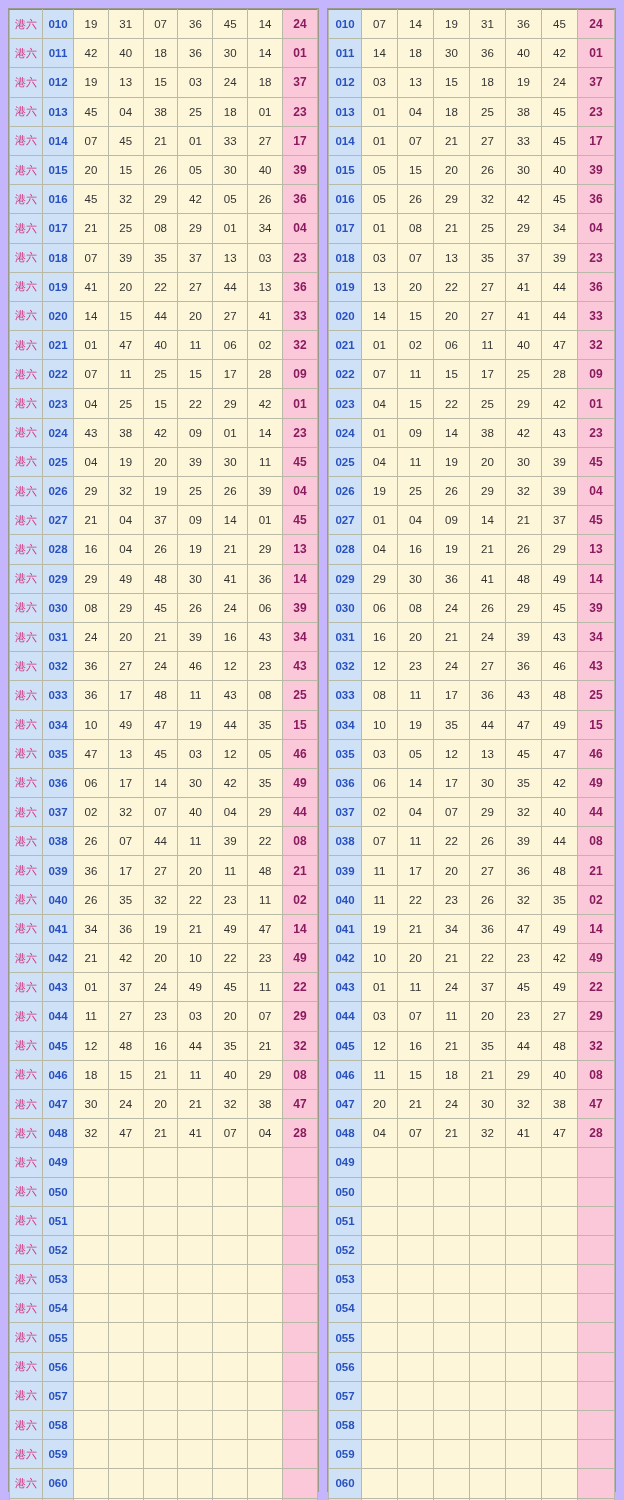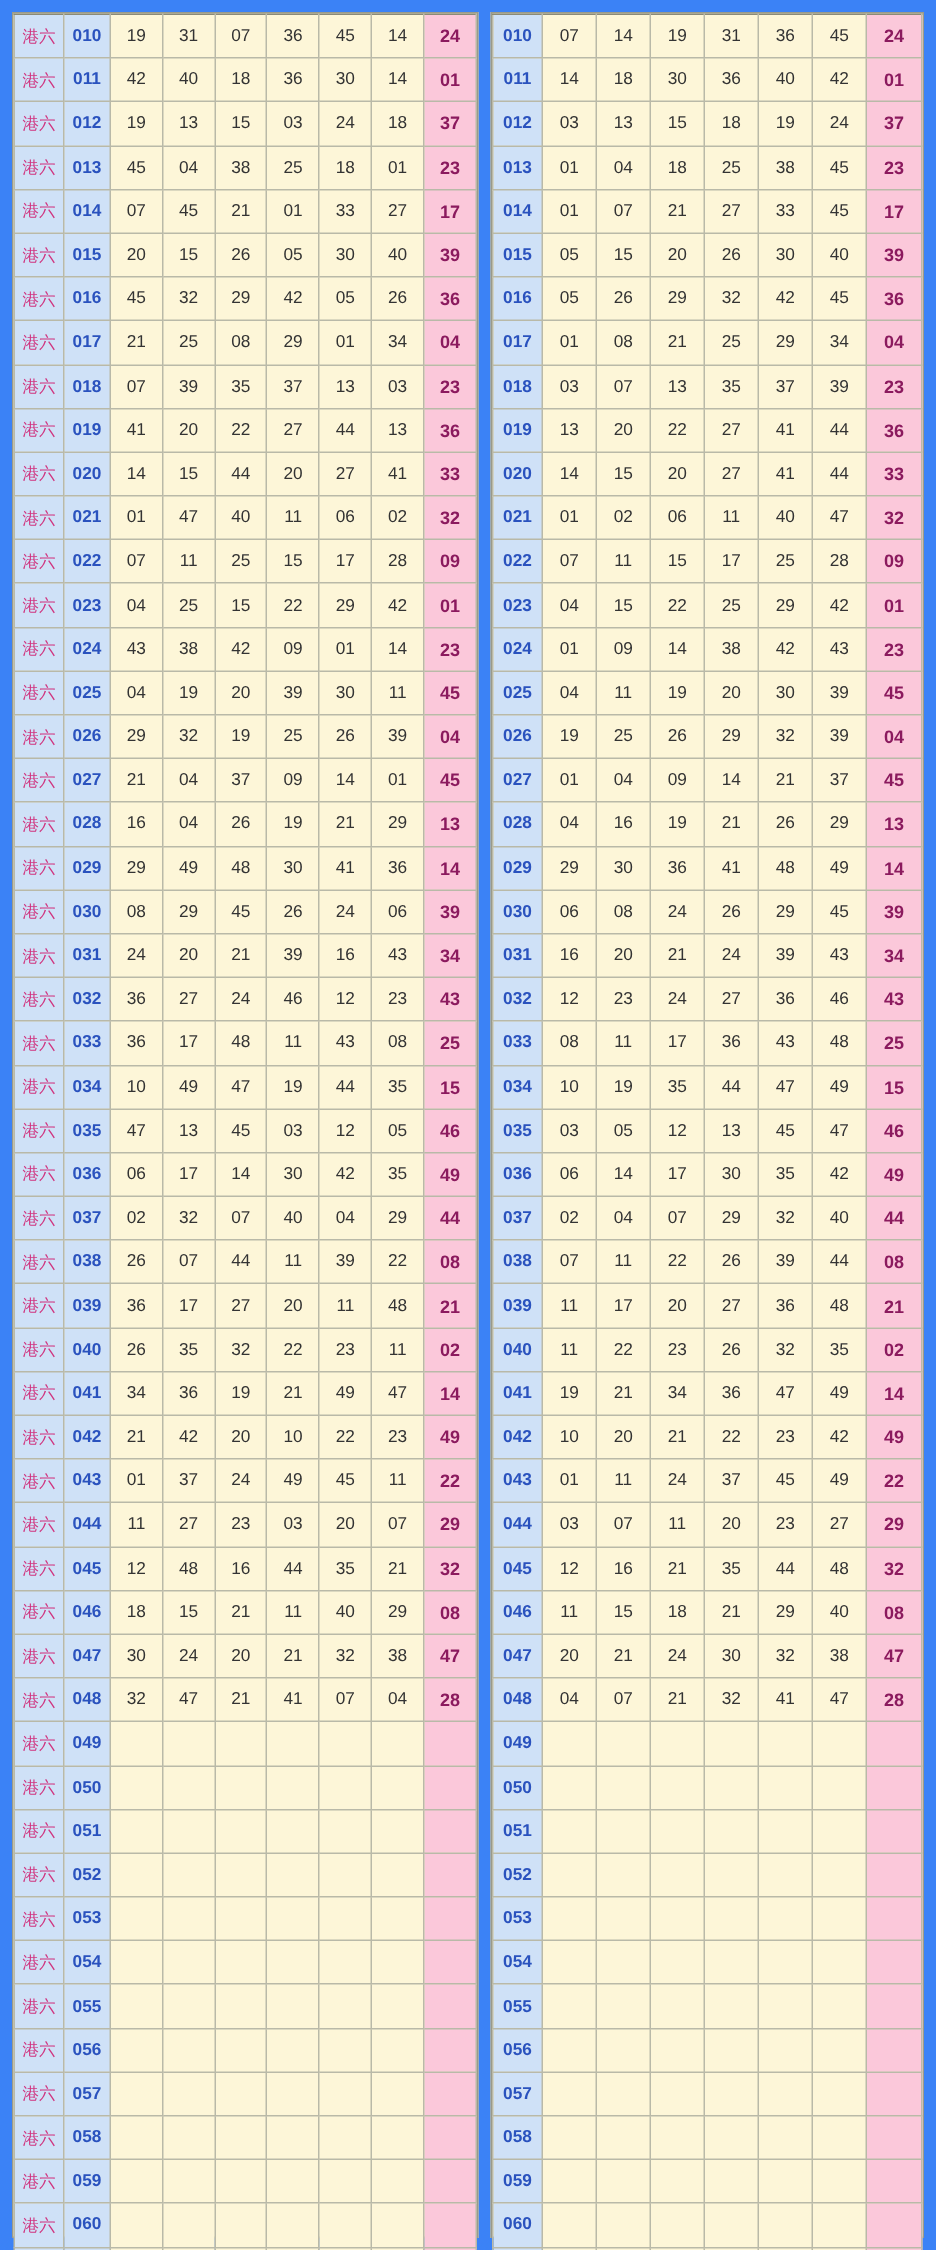--- a/index.html
+++ b/index.html
@@ -4,21 +4,21 @@
 <style>
   html,body{margin:0;padding:0;background:#fffbe8;}
   body{
     width:624px;height:1500px;
     font-family:"Liberation Sans", sans-serif;
     -webkit-font-smoothing:none;
   }
   .page{
     width:624px;height:1500px;
     box-sizing:border-box;
-    background:#3b82f6;
+    background:#c4b5fd;
     position:relative;
     display:flex;
     gap:0;
   }
   .panel{
     box-sizing:border-box;
     border:1px solid #9a9a8a;
     background:#fdf6d8;
   }
   .panel.left{width:311px;margin:8px 0 8px 8px;}

